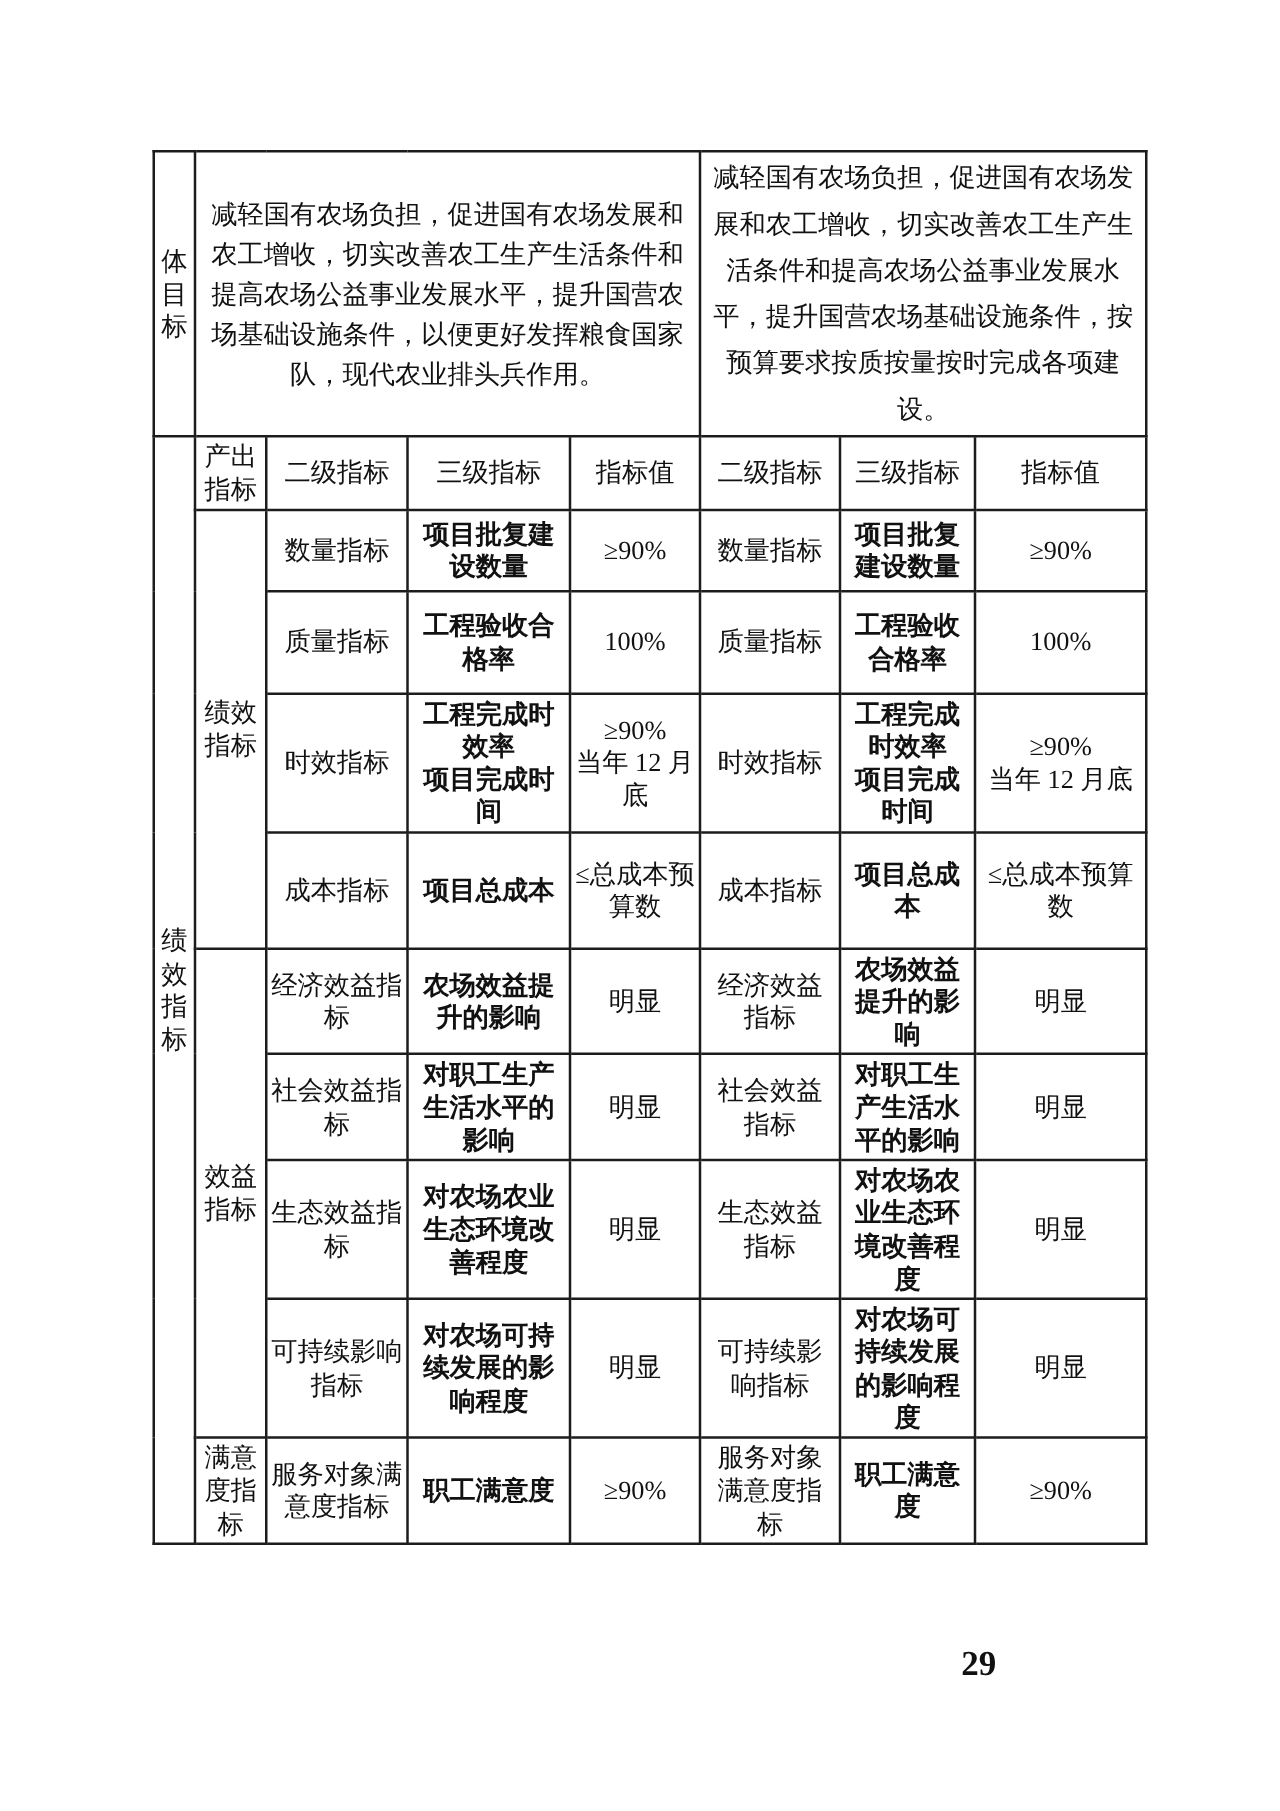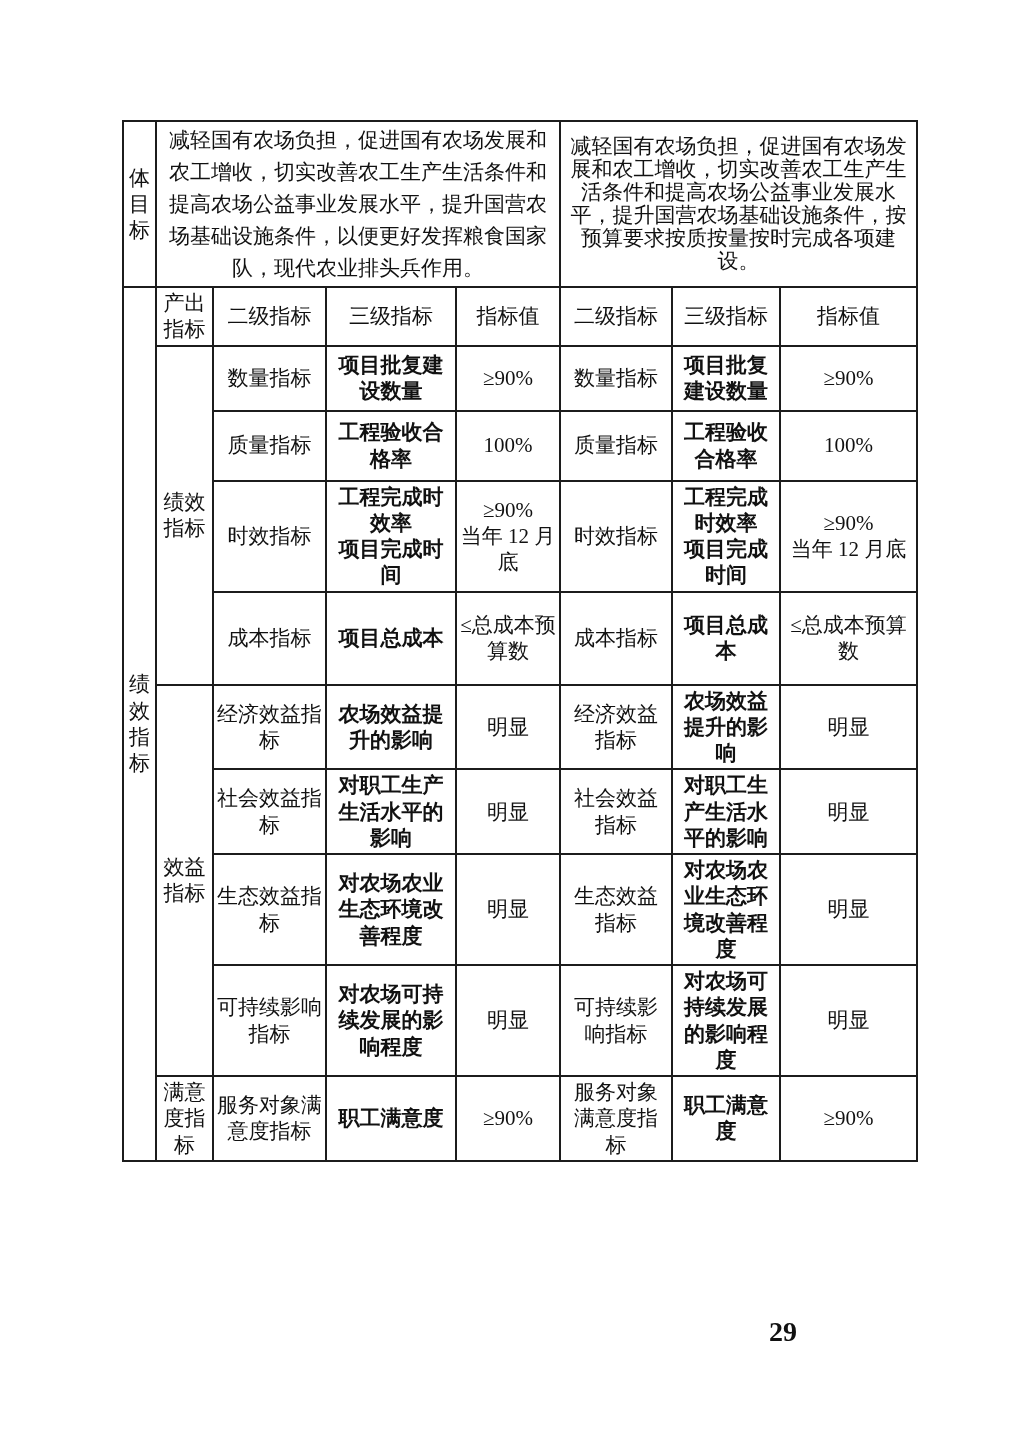--- a/index.html
+++ b/index.html
@@ -31,21 +31,21 @@
     font-size:22px;
   }
   td.vlabel .stack{display:inline-block;width:1em;}
   td.goaltext{
     font-size:23px;
     text-align:justify;
     vertical-align:middle;
     padding:4px 6px;
   }
   td.goaltext.left{line-height:32px;}
-  td.goaltext.right{line-height:23px;text-align-last:center;margin-left:34px;}
+  td.goaltext.right{line-height:37px;text-align-last:center;margin-left:34px;}
   td.lv3{text-align:left;padding-left:5px;white-space:pre-line;font-weight:bold;}
   td.val{white-space:pre-line;}
   td.lv1{word-break:break-all;padding:0 3px;}
 
   .heading{
     position:absolute;left:163px;top:992px;
     font-size:29px;font-weight:bold;
     letter-spacing:1px;
     white-space:nowrap;
   }
@@ -99,21 +99,21 @@
     <tr style="height:65px">
       <td class="lv1" rowspan="4">绩效指标</td>
       <td>数量指标</td>
       <td class="lv3">项目批复建设数量</td>
       <td class="val">≥90%</td>
       <td>数量指标</td>
       <td class="lv3">项目批复建设数量</td>
       <td class="val">≥90%</td>
     </tr>
 
-    <tr style="height:70px">
+    <tr style="height:82px">
       <td>质量指标</td>
       <td class="lv3">工程验收合格率</td>
       <td class="val">100%</td>
       <td>质量指标</td>
       <td class="lv3">工程验收合格率</td>
       <td class="val">100%</td>
     </tr>
 
     <tr style="height:95px">
       <td>时效指标</td>

